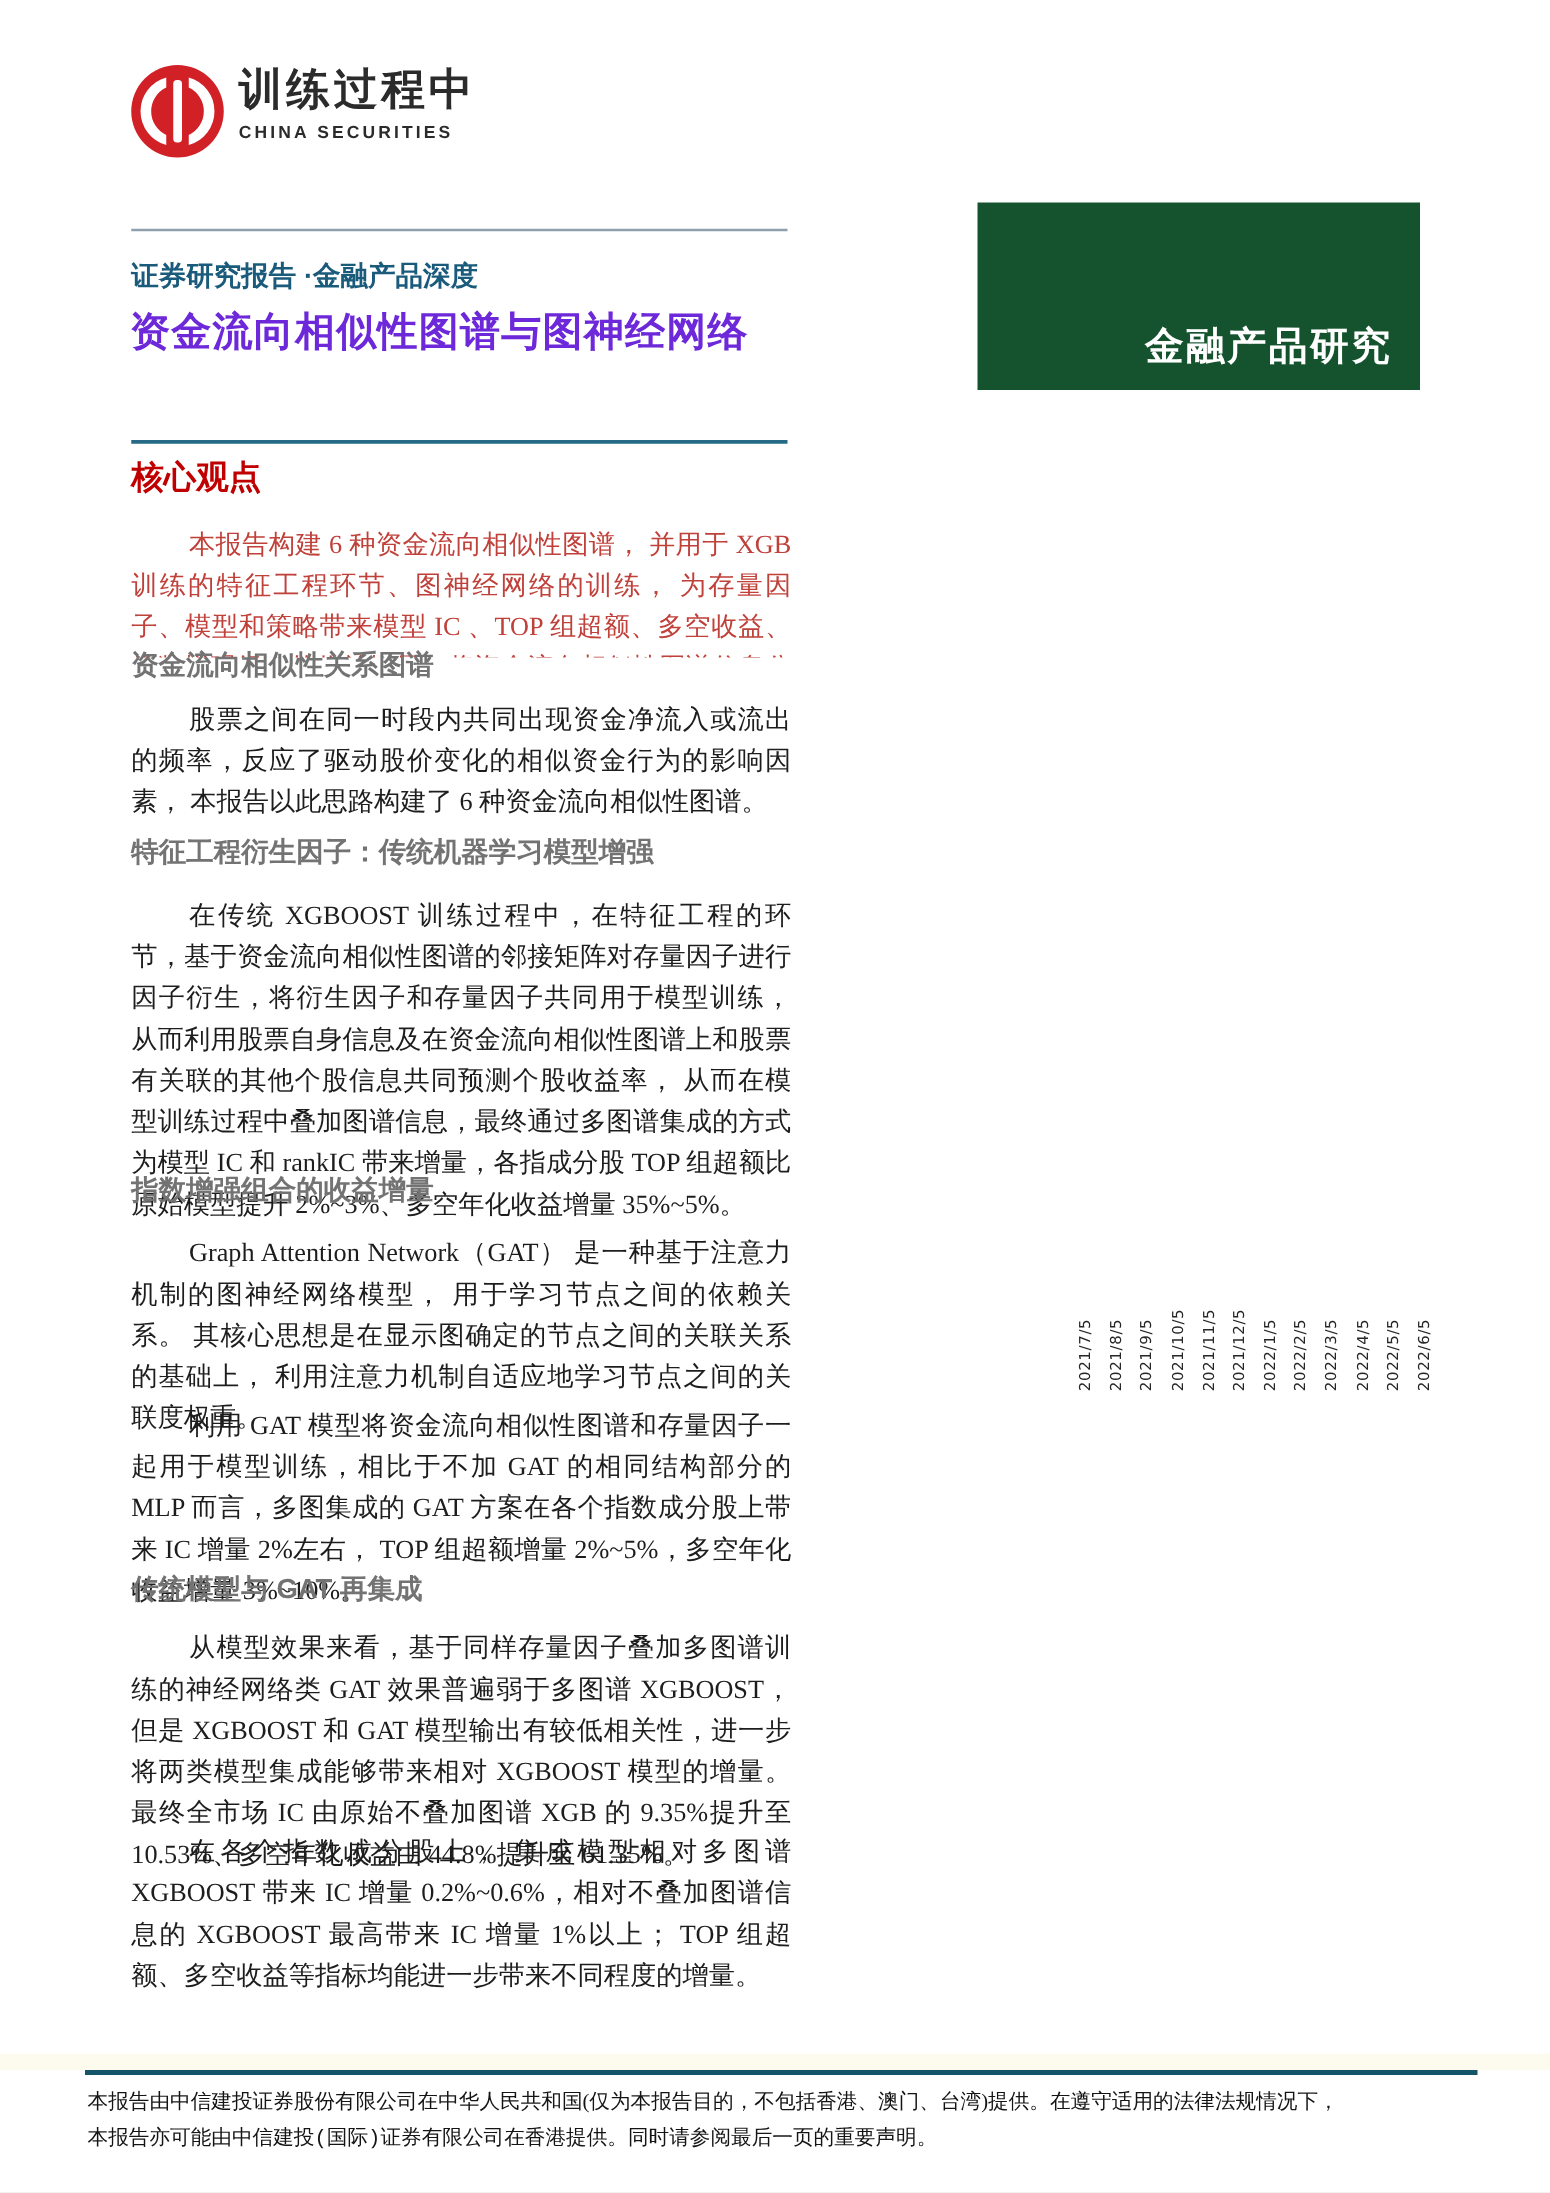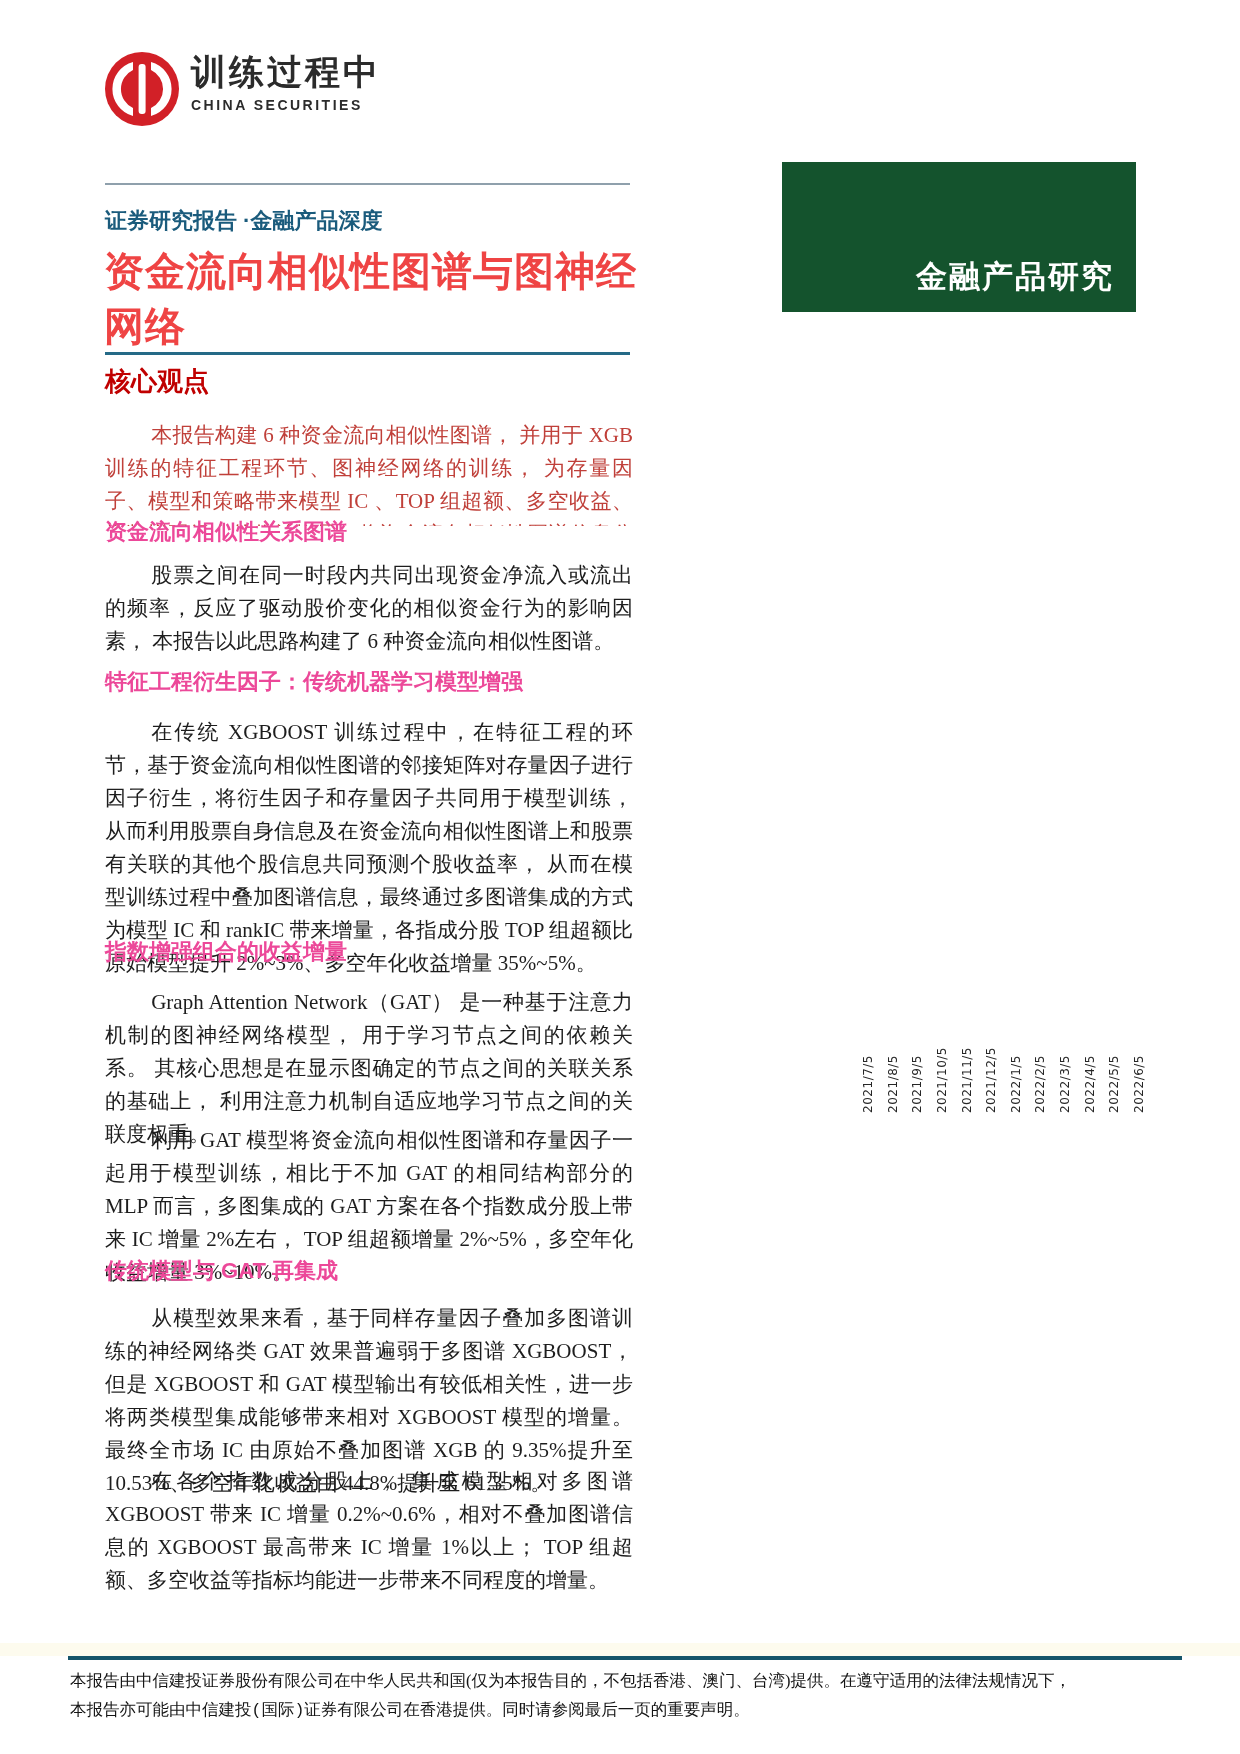--- a/index.html
+++ b/index.html
@@ -17,38 +17,38 @@
     font-size:35px;letter-spacing:3px;color:#2b2b2b;line-height:40px;}
   .logo-en{font-family:"Liberation Sans","DejaVu Sans",sans-serif;font-weight:bold;
     font-size:14px;letter-spacing:2.5px;color:#2b2b2b;line-height:26px;}
   
   .rule-top{position:absolute;left:105px;top:183px;width:525px;height:2px;background:#8fa0ac;}
   .report-type{position:absolute;left:105px;top:206px;width:540px;
     font-family:Liberation Sans, sans-serif;font-weight:bold;
     font-size:22px;color:#1a5b7c;}
   .doc-title{position:absolute;left:104px;top:244px;width:560px;
     font-family:"Liberation Sans","DejaVu Sans",sans-serif;font-weight:bold;
-    font-size:40px;letter-spacing:1px;color:#ef4444;}
+    font-size:32px;letter-spacing:1px;color:#6d28d9;}
   .rule-mid{position:absolute;left:105px;top:352px;width:525px;height:3px;background:#256a87;}
   .category-box{position:absolute;left:782px;top:162px;width:354px;height:150px;
     background:#14532d;display:flex;align-items:flex-end;justify-content:flex-end;
     padding:0 22px 14px 0;box-sizing:border-box;}
   .category-box span{font-family:"Liberation Sans","DejaVu Sans",sans-serif;
     font-weight:bold;font-size:31px;letter-spacing:2px;color:#ffffff;}
   
   .core-heading{position:absolute;left:105px;top:364px;
     font-family:"Liberation Sans","DejaVu Sans",sans-serif;font-weight:bold;
     font-size:26px;color:#c00000;}
   .para{position:absolute;left:105px;width:528px;
     font-size:21px;line-height:33px;text-align:justify;text-indent:2.2em;
     color:#1d1d1d;}
   .core-para{top:419px;height:107px;overflow:hidden;color:#c0403a;}
   .sec-h{position:absolute;left:105px;
     font-family:"Liberation Sans","DejaVu Sans",sans-serif;font-weight:bold;
-    font-size:22px;color:#ec4899;}
+    font-size:22px;color:#737373;}
   .h-s1{top:517px}
   .p-s1{top:559px;height:102px;}
   .h-s2{top:667px}
   .p-s2{top:716px;height:236px;}
   .h-s3{top:937px}
   .p-s3a{top:986px;height:135px;}
   .p-s3b{top:1124px;height:135px;}
   .h-s4{top:1256px}
   .p-s4a{top:1302px;height:168px;}
   .p-s4b{top:1465px;height:135px;}

